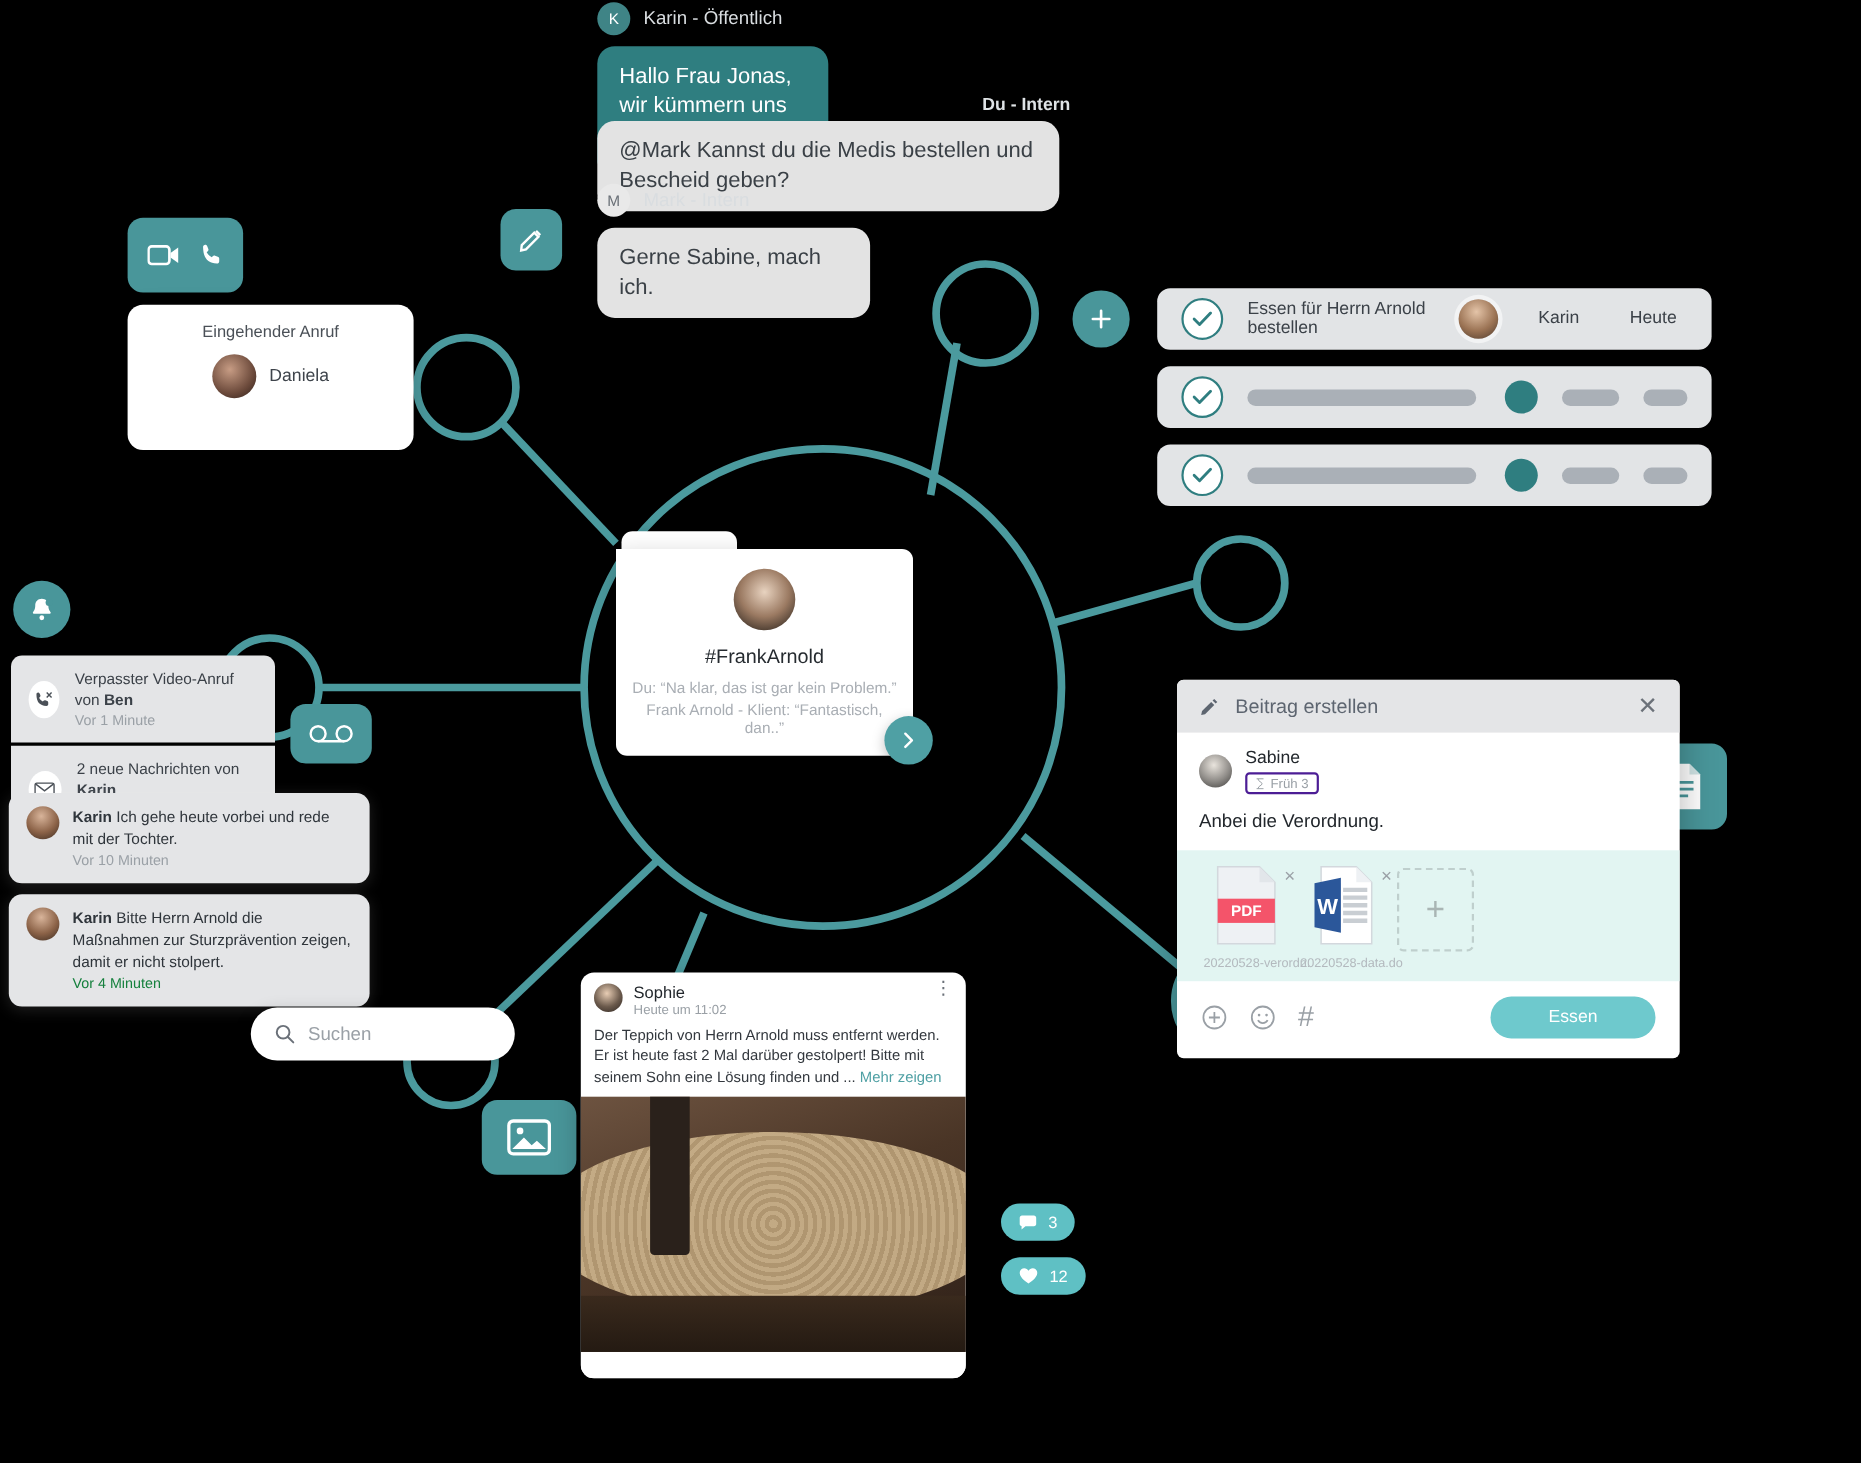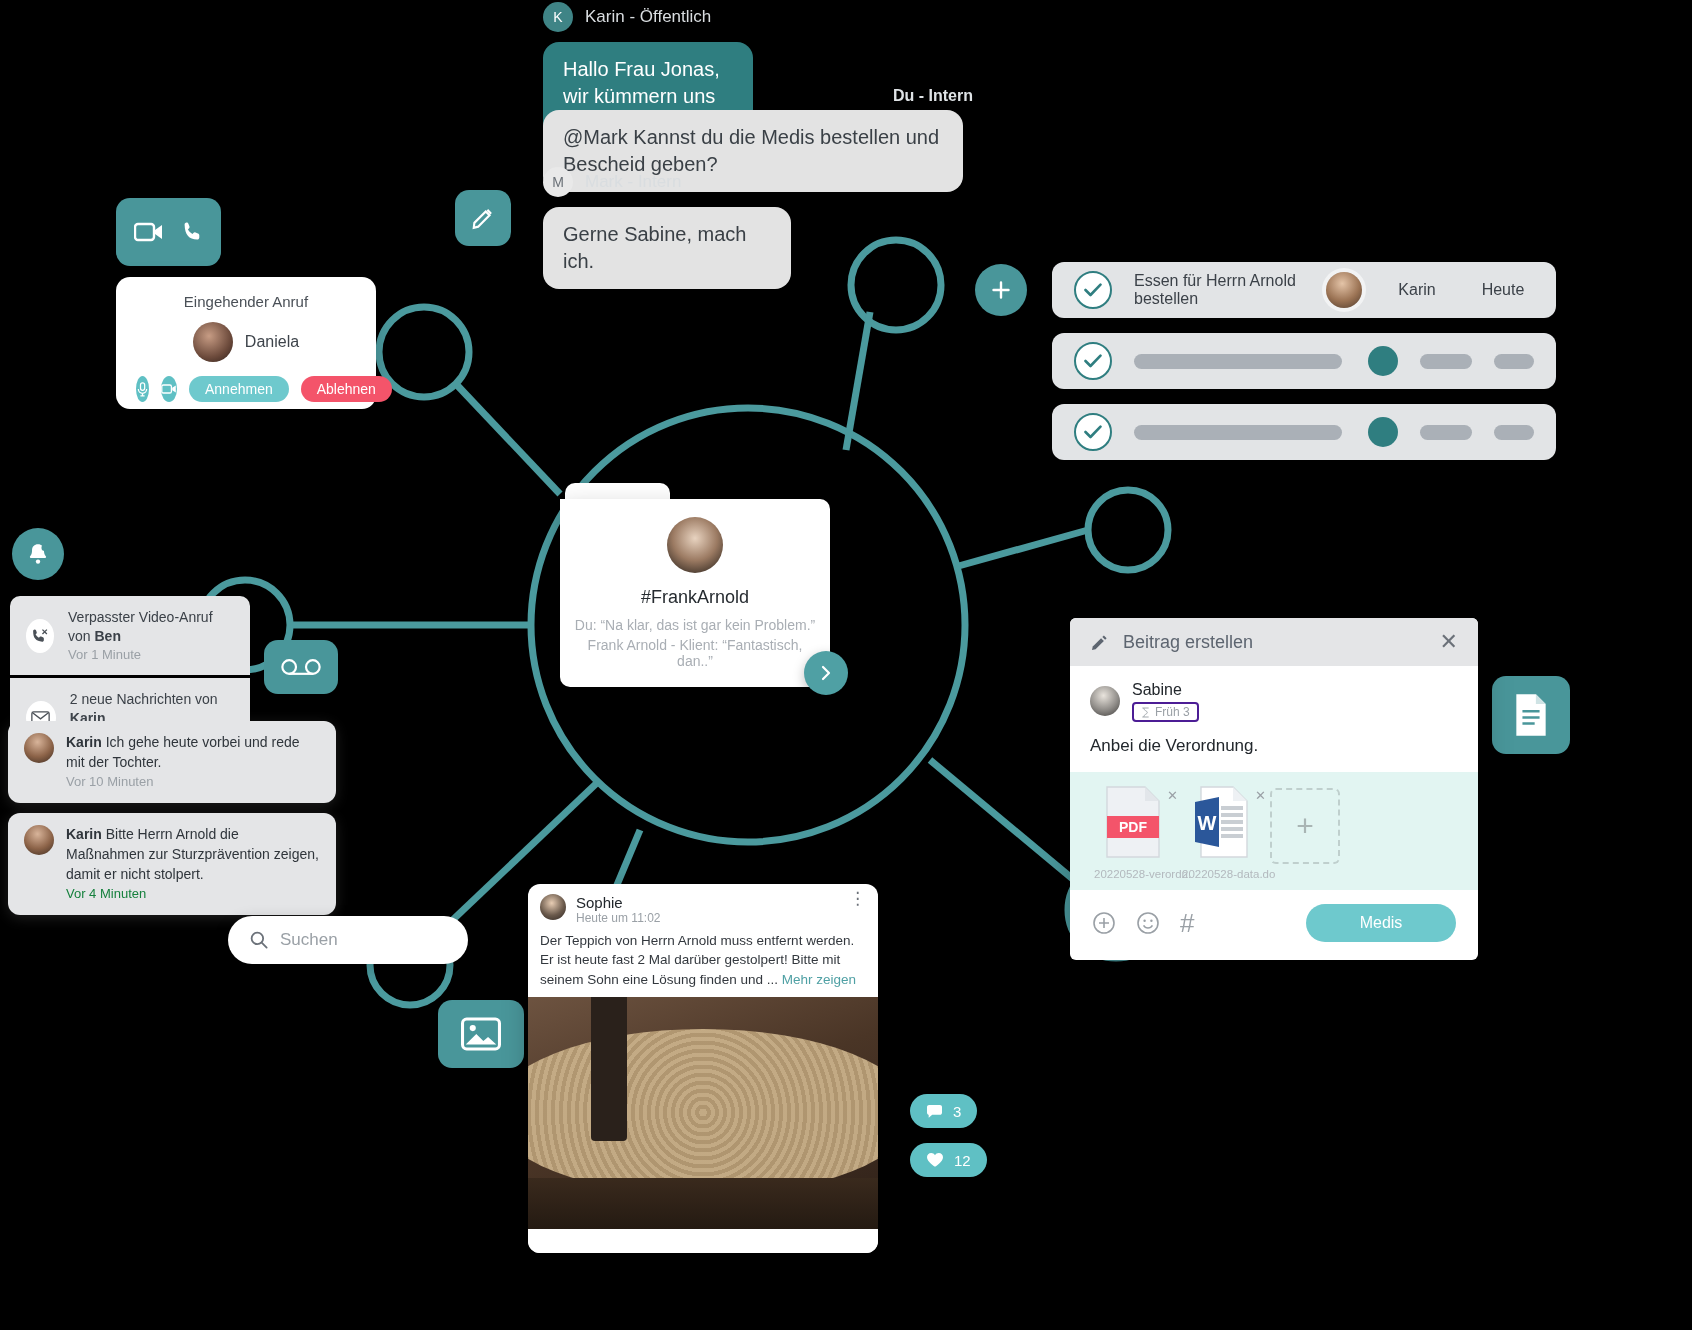--- a/index.html
+++ b/index.html
@@ -81,21 +81,21 @@
   .post .nm{font-size:15px;color:#22272c;font-weight:400;line-height:1.15;}
   .post .tm{font-size:12px;color:#9aa0a6;}
   .post .kebab{margin-left:auto;color:#6b7179;font-size:17px;line-height:.6;letter-spacing:0;}
   .post .txt{font-size:13.5px;color:#33383e;line-height:1.42;padding:0 12px 8px;}
   .post .more{color:#4fa0a4;}
   .post .img{height:232px;background:linear-gradient(160deg,#6d5340 0%,#4a3526 45%,#2e2018 100%);position:relative;overflow:hidden;}
   .post .foot{height:24px;background:#fff;}
   .badge{height:34px;border-radius:17px;background:#5fc0c4;color:#fff;display:flex;
       align-items:center;gap:10px;padding:0 16px;font-size:15px;}
   
-  .compose{width:408px;background:#fff;border-radius:6px;overflow:hidden;
+  .compose{width:457px;background:#fff;border-radius:6px;overflow:hidden;
       box-shadow:0 10px 34px rgba(0,0,0,.3);}
   .compose .hd{height:48px;background:#e4e5e7;display:flex;align-items:center;gap:14px;
       padding:0 20px;}
   .compose .hd .ttl{font-size:18px;color:#5d6570;}
   .compose .hd .x{margin-left:auto;color:#6b7179;font-size:22px;}
   .compose .user{display:flex;align-items:center;gap:12px;padding:14px 20px 0;}
   .compose .user .pav{width:30px;height:30px;border-radius:50%;overflow:hidden;}
   .compose .uname{font-size:16px;color:#22272c;line-height:1.2;}
   .compose .pill{display:inline-flex;align-items:center;gap:5px;border:2px solid #4c1d95;
       border-radius:4px;padding:1px 7px;font-size:12px;color:#9aa0a6;margin-top:3px;}
@@ -171,36 +171,20 @@
     <path d="M16 4.5 L19.5 8" fill="none" stroke="#fff" stroke-width="2"></path>
   </svg>
 </div>
 
 <div class="abs card" style="left:116px;top:277px;width:260px;height:132px;">
   <div class="call-title">Eingehender Anruf</div>
   <div class="call-row">
     <div class="call-av ph" style="background:radial-gradient(circle at 40% 35%,#c79c84,#6d4b3c 60%,#2b1d18);"></div>
     <div class="call-name">Daniela</div>
   </div>
-  <div class="call-actions">
-    <div class="cbtn icon">
-      <svg width="13" height="15" viewBox="0 0 14 18">
-        <rect x="4.6" y="1" width="5" height="9" rx="2.5" fill="none" stroke="#fff" stroke-width="1.5"></rect>
-        <path d="M2 8.5a5 5 0 0 0 10 0 M7 13.5V16.5 M4.5 16.5h5" fill="none" stroke="#fff" stroke-width="1.5"></path>
-      </svg>
-    </div>
-    <div class="cbtn icon">
-      <svg width="16" height="12" viewBox="0 0 20 14">
-        <rect x="1" y="2" width="12" height="10" rx="2" fill="none" stroke="#fff" stroke-width="1.6"></rect>
-        <path d="M14 5.5 L18.5 2.5 L18.5 11.5 L14 8.5 Z" fill="#fff"></path>
-      </svg>
-    </div>
-    <div class="cbtn accept">Annehmen</div>
-    <div class="cbtn decline">Ablehnen</div>
-  </div>
 </div>
 
 <div class="abs chip rd" style="left:12px;top:528px;width:52px;height:52px;">
   <svg width="26" height="26" viewBox="0 0 24 24">
     <path d="M12 3c-3.3 0-5.5 2.4-5.5 5.5 0 4-1.5 5-2 6 0 .8.5 1.2 1.3 1.2h12.4c.8 0 1.3-.4 1.3-1.2-.5-1-2-2-2-6C17.5 5.4 15.3 3 12 3z" fill="#fff"></path>
     <circle cx="12" cy="19" r="2" fill="#fff"></circle>
     <circle cx="18.2" cy="6.2" r="3" fill="#49969a"></circle>
   </svg>
 </div>
 
@@ -430,15 +414,15 @@
     </span>
     <span class="bi">
       <svg width="24" height="24" viewBox="0 0 24 24">
         <circle cx="12" cy="12" r="10" fill="none" stroke="#9aa0a6" stroke-width="1.6"></circle>
         <circle cx="8.6" cy="9.8" r="1.2" fill="#9aa0a6"></circle>
         <circle cx="15.4" cy="9.8" r="1.2" fill="#9aa0a6"></circle>
         <path d="M7.6 14.4 a5 5 0 0 0 8.8 0" fill="none" stroke="#9aa0a6" stroke-width="1.6"></path>
       </svg>
     </span>
     <span class="bi" style="font-size:26px;">#</span>
-    <div class="postbtn">Medis</div>
+    <div class="postbtn">Essen</div>
   </div>
 </div>
 
 </body></html>

